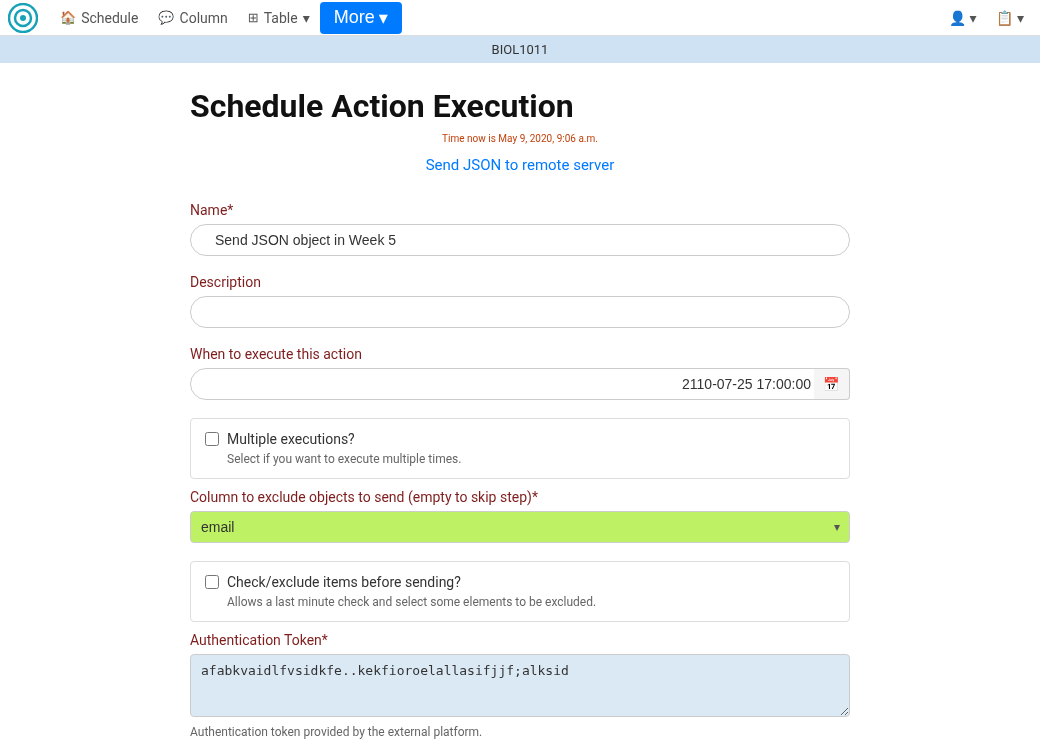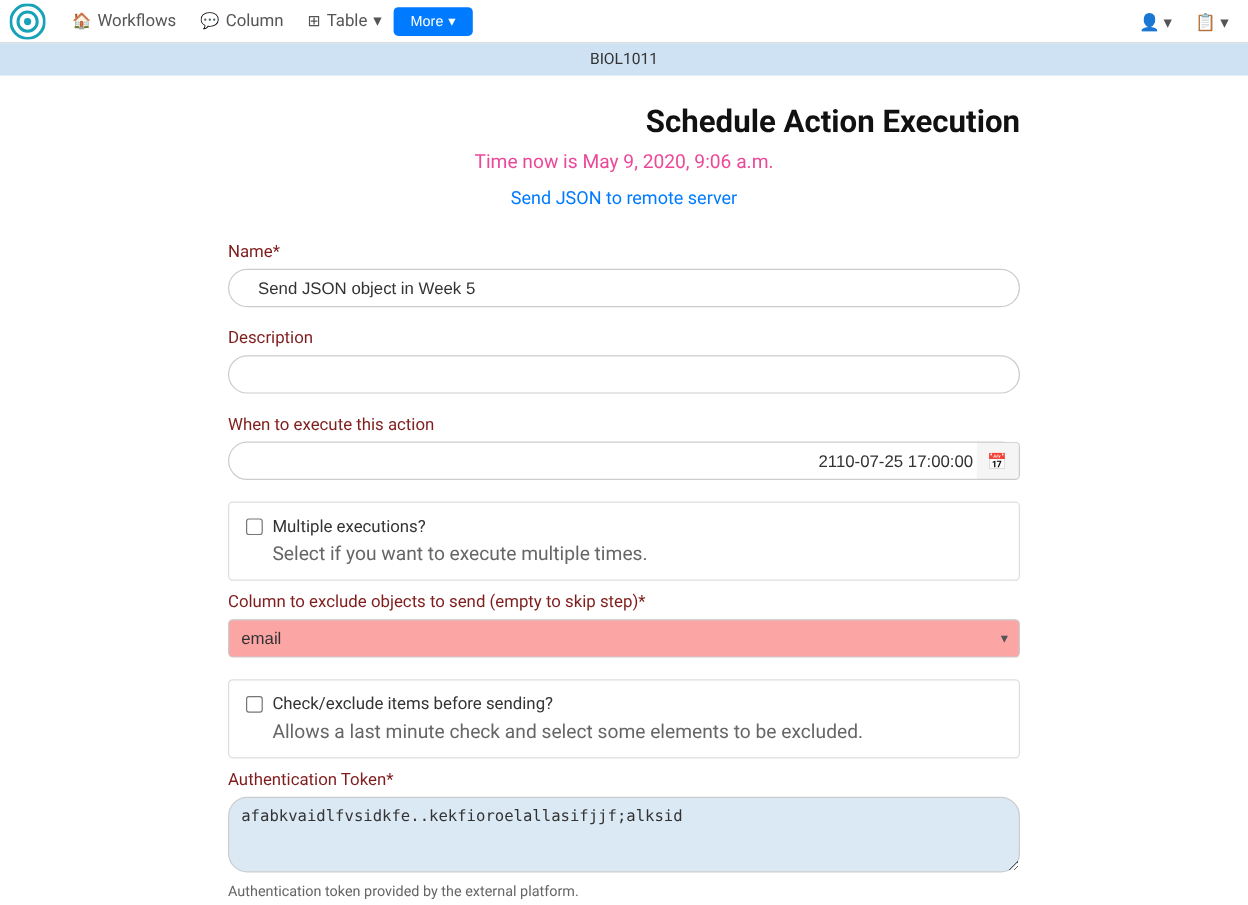--- a/index.html
+++ b/index.html
@@ -16,44 +16,44 @@
     }
     .nav-item {
       display: flex; align-items: center; gap: 5px;
       padding: 6px 10px; color: #555; text-decoration: none;
       cursor: pointer; font-size: 14px;
     }
     .nav-item .icon { font-size: 13px; }
     .nav-btn {
       background: #007bff; color: #fff; border: none;
       padding: 5px 14px; border-radius: 4px; cursor: pointer;
-      font-size: 12px; display: flex; align-items: center; gap: 4px;
+      font-size: 18px; display: flex; align-items: center; gap: 4px;
     }
     .nav-right { margin-left: auto; display: flex; align-items: center; gap: 4px; }
     .nav-icon-btn {
       background: none; border: none; cursor: pointer;
       color: #555; font-size: 14px; padding: 4px 8px;
       display: flex; align-items: center; gap: 3px;
     }
 
     
     .course-banner {
       background: #cfe2f3; text-align: center; padding: 6px;
       font-size: 13px; color: #333;
     }
 
     
     .page-content {
       max-width: 700px; margin: 0 auto; padding: 24px 20px 40px;
     }
     .page-title {
-      text-align: right; font-size: 26px; font-weight: bold; margin-bottom: 8px; color: #111;
+      text-align: left; font-size: 32px; font-weight: bold; margin-bottom: 8px; color: #111;
     }
     .page-subtitle {
-      text-align: center; color: #ec4899; font-size: 16px; margin-bottom: 12px;
+      text-align: center; color: #c2410c; font-size: 10px; margin-bottom: 12px;
     }
     .action-link {
       display: block; text-align: center; color: #007bff;
       font-size: 15px; margin-bottom: 28px; text-decoration: none;
     }
 
     .form-group { margin-bottom: 18px; }
     .form-label {
       display: block; font-size: 14px; margin-bottom: 6px; color: #7f1d1d;
     }
@@ -76,60 +76,60 @@
     .checkbox-group {
       border: 1px solid #ddd; border-radius: 4px; padding: 12px 14px;
       margin-bottom: 10px;
     }
     .checkbox-label {
       display: flex; align-items: center; gap: 8px;
       font-size: 14px; cursor: pointer;
     }
     .checkbox-label input[type="checkbox"] { width: 14px; height: 14px; cursor: pointer; }
     .checkbox-hint {
-      margin-top: 5px; margin-left: 22px; font-size: 16px; color: #666;
+      margin-top: 5px; margin-left: 22px; font-size: 12px; color: #666;
     }
 
     .select-wrapper { position: relative; }
     .select-control {
       width: 100%; padding: 7px 14px 7px 10px;
       border: 1px solid #ccc; border-radius: 4px;
-      font-size: 14px; color: #333; background: #fca5a5;
+      font-size: 14px; color: #333; background: #bef264;
       appearance: none; -webkit-appearance: none; cursor: pointer;
     }
     .select-arrow {
       position: absolute; right: 10px; top: 50%; transform: translateY(-50%);
       pointer-events: none; color: #555; font-size: 12px;
     }
 
     .textarea-wrapper { position: relative; }
     .form-textarea {
       width: 100%; padding: 8px 10px; border: 1px solid #ccc;
-      border-radius: 16px; font-size: 13px; color: #333;
+      border-radius: 4px; font-size: 13px; color: #333;
       background: #dbe9f5; resize: vertical; min-height: 60px;
       font-family: monospace;
     }
 
     .hint-text { font-size: 12px; color: #666; margin-top: 5px; }
   </style>
 </head>
 <body>
 
 <nav class="navbar">
   <div class="navbar-brand">
     <svg viewBox="0 0 30 30" width="30" height="30">
       <circle cx="15" cy="15" r="14" fill="none" stroke="#17a2b8" stroke-width="2.5"></circle>
       <circle cx="15" cy="15" r="8" fill="none" stroke="#17a2b8" stroke-width="2.5"></circle>
       <circle cx="15" cy="15" r="3" fill="#17a2b8"></circle>
     </svg>
   </div>
 
   <a class="nav-item">
     <span class="icon">🏠</span>
-    <span>Workflows</span>
+    <span>Schedule</span>
   </a>
   <a class="nav-item">
     <span class="icon">💬</span>
     <span>Column</span>
   </a>
   <a class="nav-item">
     <span class="icon">⊞</span>
     <span>Table</span>
     <span>▾</span>
   </a>

